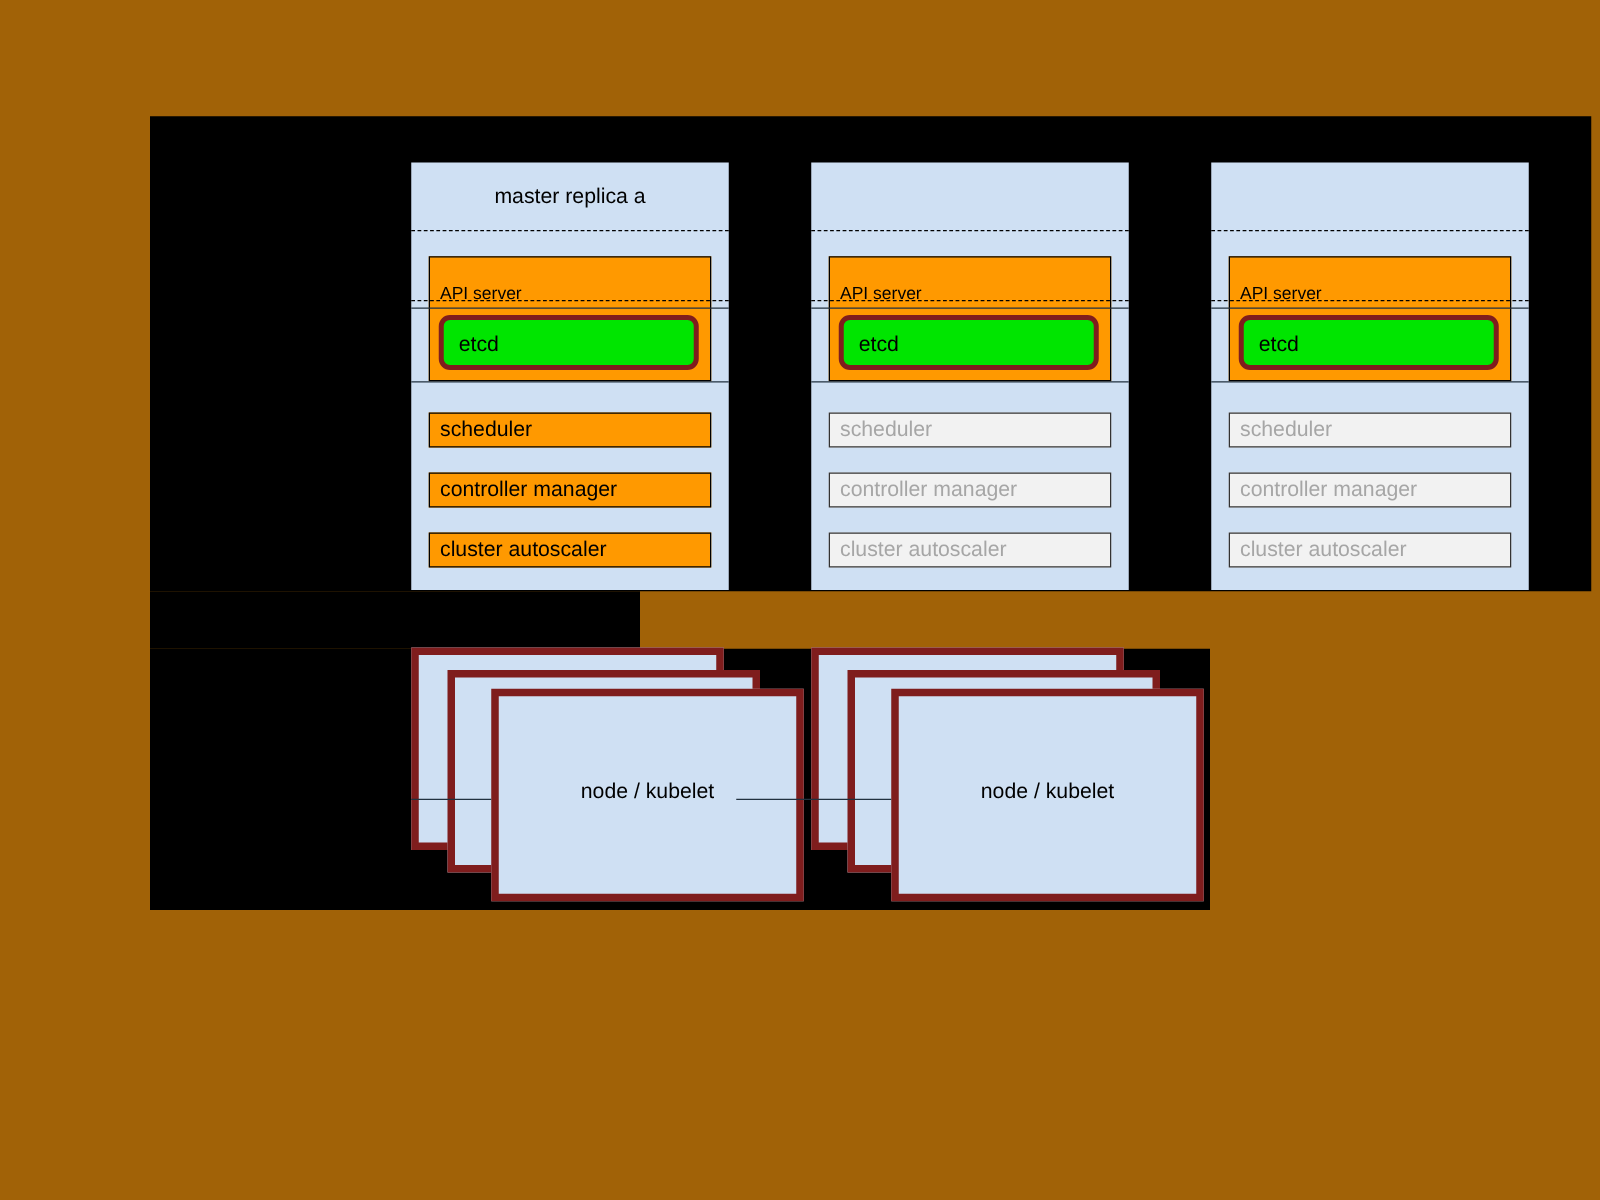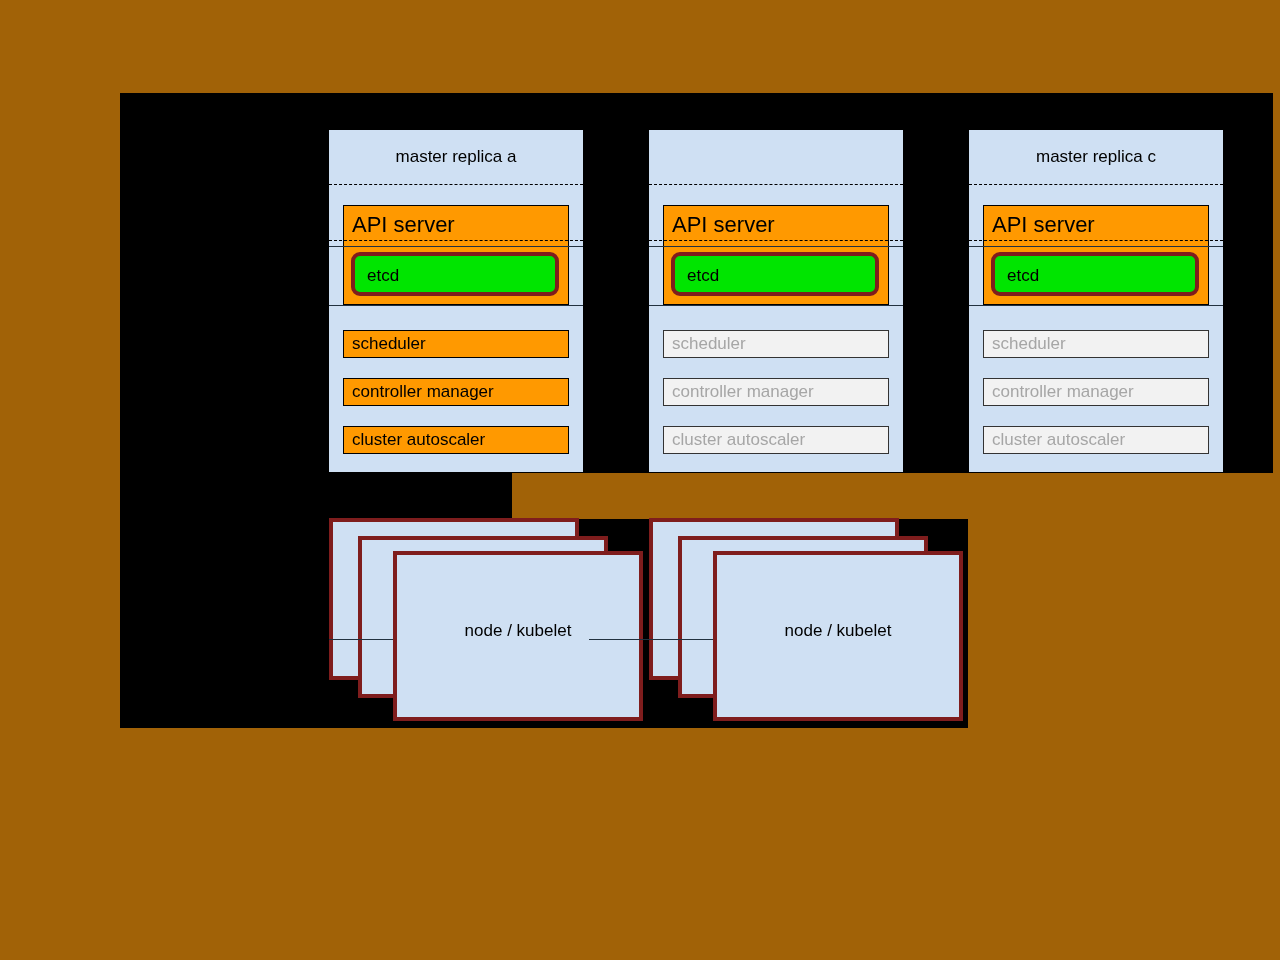--- a/index.html
+++ b/index.html
@@ -59,22 +59,22 @@
     top: 75px;
     width: 226px;
     height: 100px;
     background: #ff9900;
     border: 1px solid #000000;
     box-sizing: border-box;
   }
   .apiserver-label {
     position: absolute;
     left: 8px;
-    top: 6px;
-    font-size: 22px;
+    top: 20px;
+    font-size: 14px;
     color: #000000;
   }
   .etcd {
     position: absolute;
     left: 22px;
     top: 122px;
     width: 208px;
     height: 44px;
     background: #00e500;
     border: 4px solid #7f1d1d;
@@ -125,21 +125,21 @@
     color: #a6a6a6;
   }
 
   
   .nodestack {
     position: absolute;
   }
   .nodecard {
     position: absolute;
     background: #cfe0f3;
-    border: 4px solid #7f1d1d;
+    border: 6px solid #7f1d1d;
     box-sizing: border-box;
   }
   .node-label {
     position: absolute;
     width: 100%;
     text-align: center;
     font-size: 17px;
     color: #000000;
   }
   .node-rule {
@@ -189,21 +189,20 @@
       <span class="etcd-label">etcd</span>
     </div>
     <div class="card-rule-solid" style="top:175px;"></div>
 
     <div class="comp inactive" style="top:200px;">scheduler</div>
     <div class="comp inactive" style="top:248px;">controller manager</div>
     <div class="comp inactive" style="top:296px;">cluster autoscaler</div>
   </div>
 
   <div class="replica" style="left:969px;">
-    <div class="replica-title">master replica c</div>
     <div class="replica-divider"></div>
 
     <div class="apiserver">
       <span class="apiserver-label">API server</span>
     </div>
     <div class="card-rule-dashed" style="top:110px;"></div>
     <div class="card-rule-solid" style="top:116px;"></div>
     <div class="etcd">
       <span class="etcd-label">etcd</span>
     </div>

